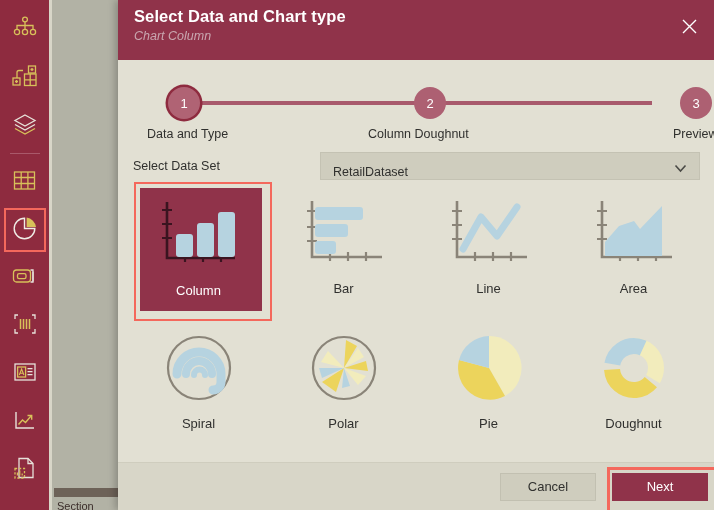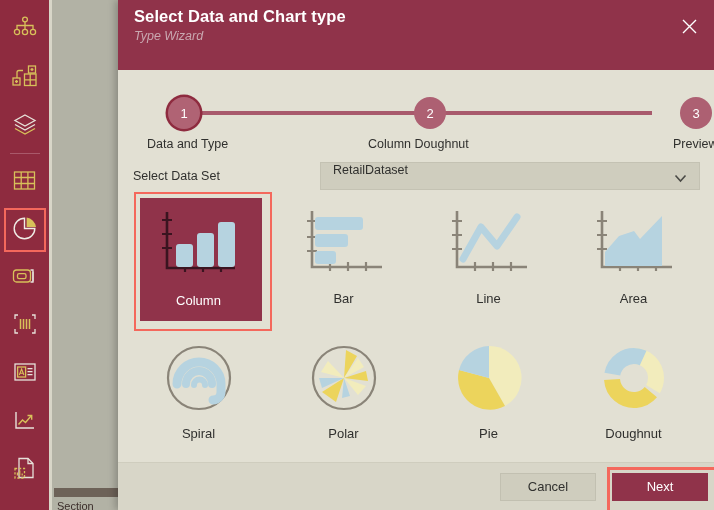--- a/index.html
+++ b/index.html
@@ -69,21 +69,21 @@
   
   .modal {
     position: absolute; left: 118px; top: 0;
     width: 596px; height: 510px;
     background: #e2e0d3;
     box-shadow: -3px 0 7px rgba(0,0,0,0.22);
     display: flex; flex-direction: column;
   }
   .modal-header {
     background: #90334a;
-    height: 70px;
+    height: 60px;
     padding: 7px 22px 0 16px;
     position: relative;
     flex: none;
   }
   .modal-title {
     color: #ffffff;
     font-size: 16.5px;
     font-weight: bold;
     letter-spacing: .1px;
   }
@@ -153,21 +153,21 @@
     width: 188px;
     font-size: 12.5px;
     color: #30302e;
     padding-left: 1px;
   }
   .ds-select {
     flex: 1 1 auto;
     height: 28px;
     background: #cfcdbe;
     border: 1px solid #c4c2b3;
-    display: flex; align-items: flex-start;
+    display: flex; align-items: flex-end;
     padding: 0 10px 0 12px;
     font-size: 12.5px;
     color: #30302e;
     cursor: pointer;
     position: relative;
   }
   .ds-select .chev {
     position: absolute; right: 12px; top: 9px;
   }
 
@@ -381,21 +381,21 @@
         </svg>
       </span>
     </div>
 
   </div>
 
   <div class="modal">
 
     <div class="modal-header">
       <div class="modal-title">Select Data and Chart type</div>
-      <div class="modal-sub">Type Wizard</div>
+      <div class="modal-sub">Chart Column</div>
       <div class="close-btn">
         <svg width="17" height="17" viewBox="0 0 17 17">
           <path d="M2 2 L15 15 M15 2 L2 15" stroke="#ffffff" stroke-width="1.4" fill="none"></path>
         </svg>
       </div>
     </div>
 
     <div class="modal-body">
 
       <div class="stepper">

